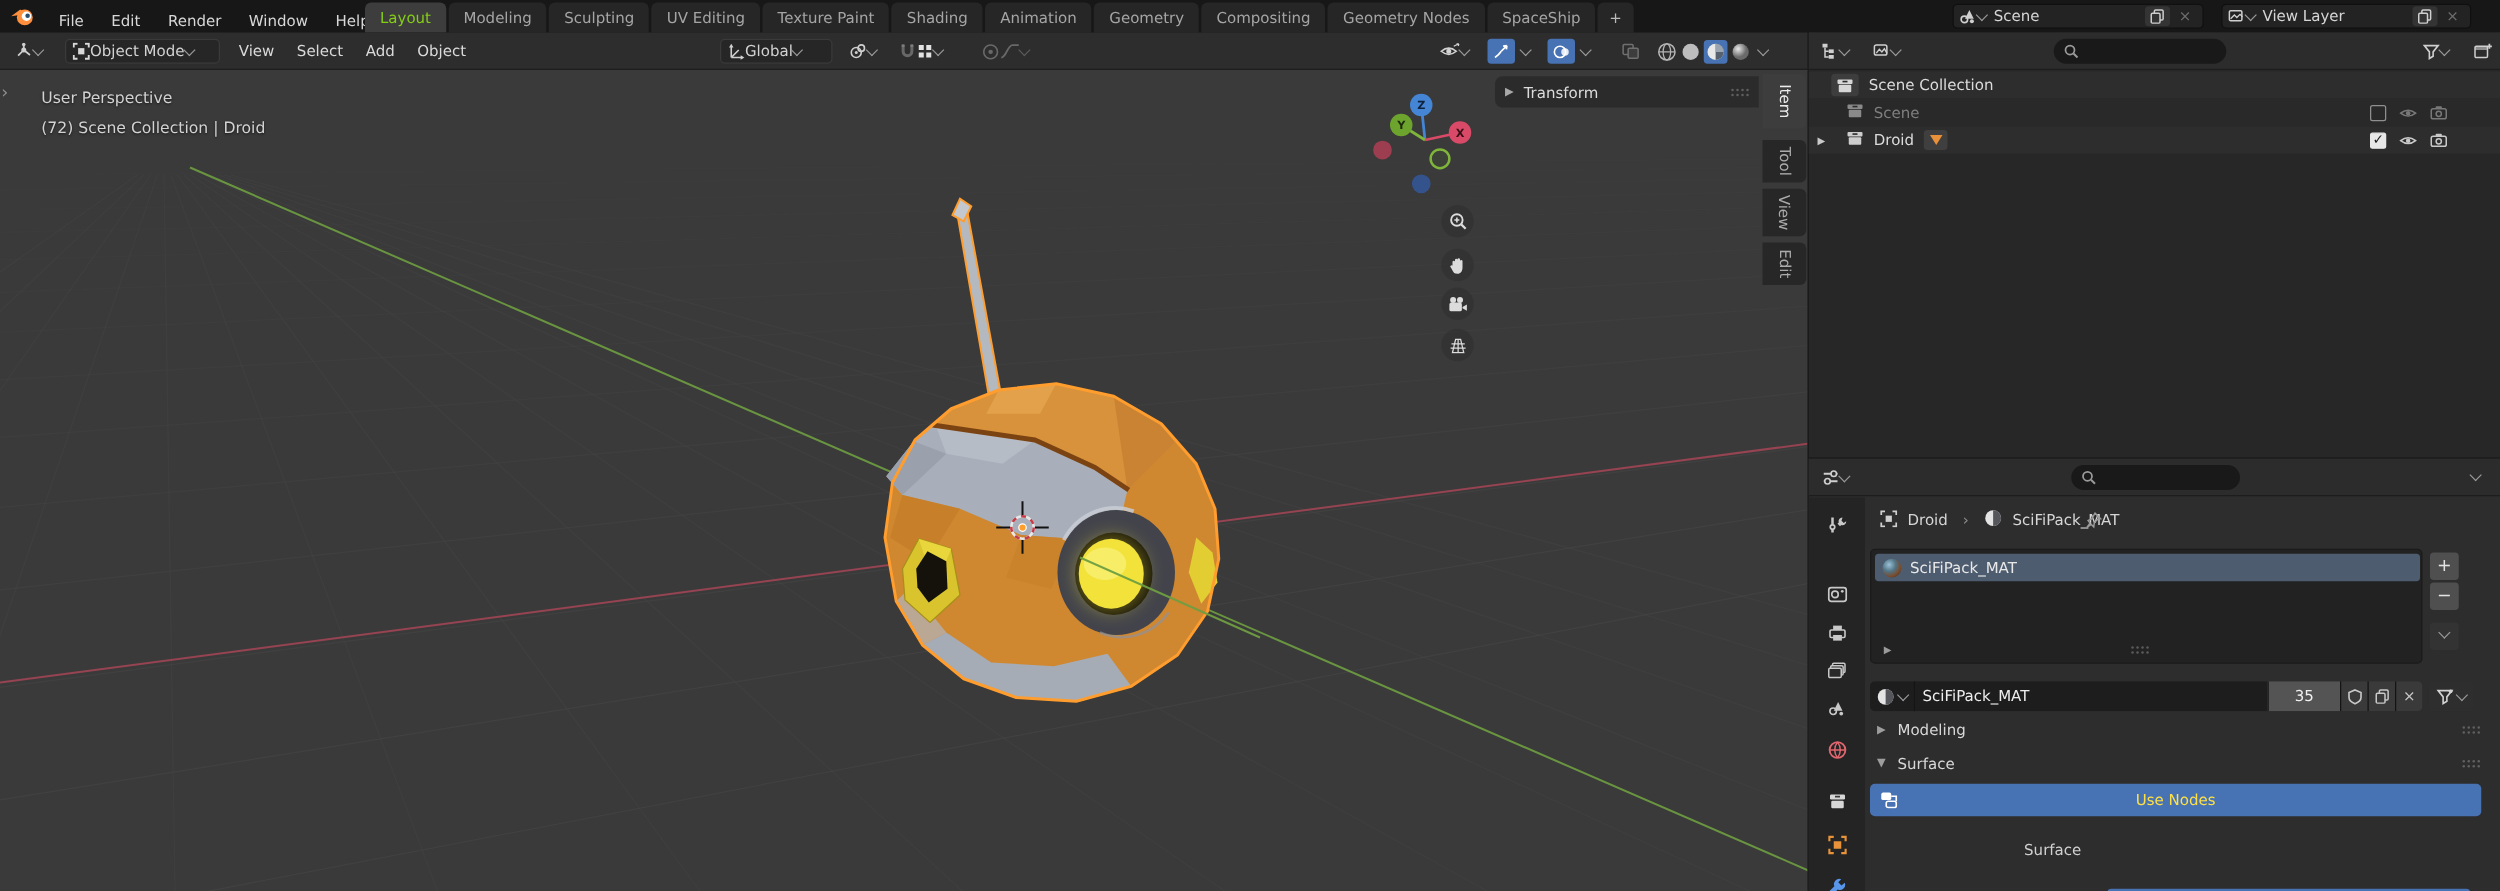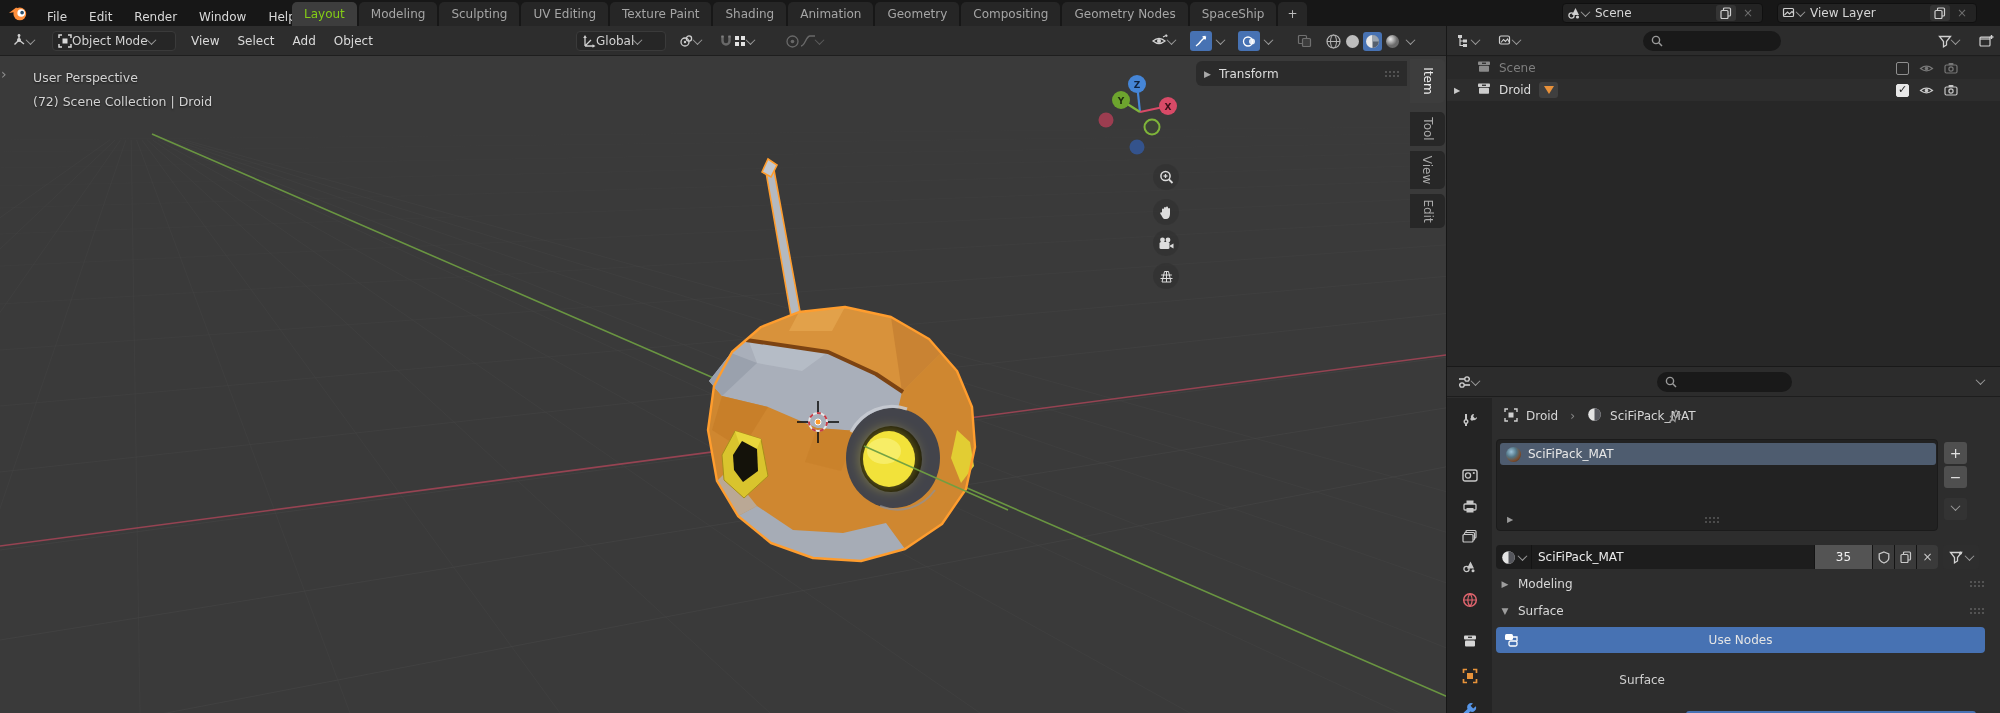--- a/index.html
+++ b/index.html
@@ -76,21 +76,21 @@
   .sq-btn{position:absolute;left:497px;width:23px;height:22px;background:#4f4f4f;border-radius:3px;display:flex;align-items:center;justify-content:center;color:#e3e3e3;font-size:14px;}
   .sq-btn.darker{background:#333333;}
   .name-row{position:absolute;left:49px;top:178px;width:442px;height:24px;display:flex;border-radius:4px;overflow:hidden;}
   .name-row .seg-icon{background:#1d1d1d;display:flex;align-items:center;gap:3px;padding:0 5px;}
   .name-row .seg-name{background:#1d1d1d;flex:1;display:flex;align-items:center;padding:0 6px;color:#ededed;border-left:1px solid #141414;}
   .name-row .seg-users{width:58px;background:#545454;color:#f0f0f0;display:flex;align-items:center;justify-content:center;border-left:1px solid #141414;}
   .name-row .seg-btn{width:22px;background:#3a3a3a;display:flex;align-items:center;justify-content:center;border-left:1px solid #141414;color:#c9c9c9;}
   .filter-btn{position:absolute;left:496px;top:178px;width:36px;height:24px;background:#2e2e2e;border-radius:3px;display:flex;align-items:center;justify-content:center;gap:3px;}
   .prow{position:absolute;left:45px;width:508px;height:24px;display:flex;align-items:center;color:#d8d8d8;}
   .prow .arrow{width:26px;text-align:center;color:#9d9d9d;font-size:9px;}
-  .use-nodes{position:absolute;left:49px;top:260px;width:489px;height:26px;background:#4772b3;border-radius:4px;display:flex;align-items:center;justify-content:center;color:#e5e5e5;}
+  .use-nodes{position:absolute;left:49px;top:260px;width:489px;height:26px;background:#4772b3;border-radius:4px;display:flex;align-items:center;justify-content:center;color:#fde047;}
   .use-nodes svg{position:absolute;left:8px;}
   .surf-row{position:absolute;left:45px;top:300px;width:508px;height:26px;display:flex;align-items:center;}
   .surf-label{width:183px;text-align:right;padding-right:10px;color:#d0d0d0;}
   .surf-field{width:290px;height:24px;background:#1d1d1d;border:1px solid #090909;border-radius:4px;display:flex;align-items:center;padding:0 8px;gap:8px;color:#e4e4e4;}
   .gdot{width:9px;height:9px;border-radius:50%;background:#3fd13f;border:1px solid #1f6b1f;}
   .next-node{position:absolute;left:239px;top:344px;width:290px;height:3px;background:#4772b3;border-radius:3px 3px 0 0;}
 </style>
 </head>
 <body>
 
@@ -495,20 +495,31 @@
       <div class="hbtn" style="left:527px;top:5px;height:20px;">
         <svg width="15" height="14" viewBox="0 0 15 14">
             <rect x="1" y="3" width="10" height="9" rx="1" fill="none" stroke="#cfcfcf" stroke-width="1.2"></rect>
             <rect x="1" y="3" width="10" height="3" fill="#cfcfcf" opacity=".6"></rect>
             <line x1="12.5" y1="1" x2="12.5" y2="5" stroke="#cfcfcf" stroke-width="1.4"></line>
             <line x1="10.5" y1="3" x2="14.5" y2="3" stroke="#cfcfcf" stroke-width="1.4"></line>
           </svg>
       </div>
     </div>
     <div class="ol-rows" id="ol-rows">
+        <div class="ol-row z0">
+          <span style="width:18px;"></span>
+  <span style="width:22px;height:18px;background:#3d3d3d;border-radius:3px;display:flex;align-items:center;justify-content:center;">
+            <svg width="14" height="13" viewBox="0 0 14 13" style="color:#d6d6d6">
+              <rect x="1" y="1.5" width="12" height="3.6" rx="0.8" fill="currentColor"></rect>
+              <rect x="2" y="5.8" width="10" height="6" rx="0.8" fill="currentColor"></rect>
+              <rect x="5" y="2.6" width="4" height="1.3" fill="#2b2b2b"></rect>
+            </svg>
+          </span>
+  <span class="ol-label">Scene Collection</span>
+        </div>
         <div class="ol-row z1 disabled">
     <span class="disc" style="margin-left:4px;"></span>
     <span style="margin-left:14px;"><svg width="14" height="13" viewBox="0 0 14 13" style="color:#8a8a8a">
               <rect x="1" y="1.5" width="12" height="3.6" rx="0.8" fill="currentColor"></rect>
               <rect x="2" y="5.8" width="10" height="6" rx="0.8" fill="currentColor"></rect>
               <rect x="5" y="2.6" width="4" height="1.3" fill="#2b2b2b"></rect>
             </svg></span>
     <span class="ol-label">Scene</span>
 
     <span class="ol-right">

